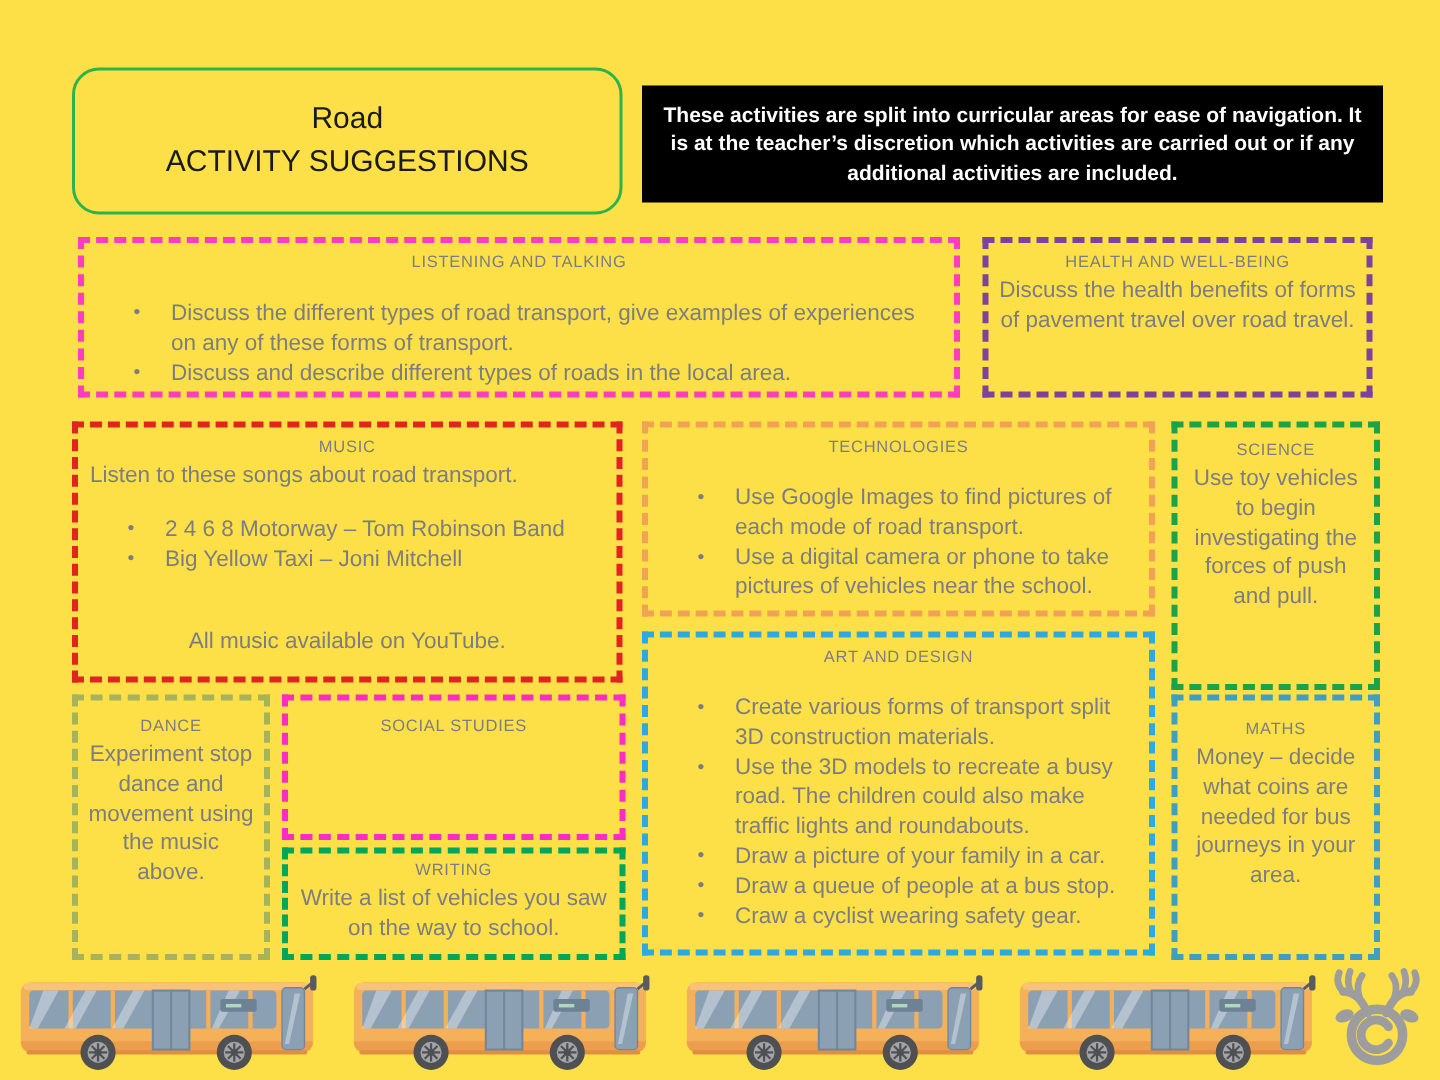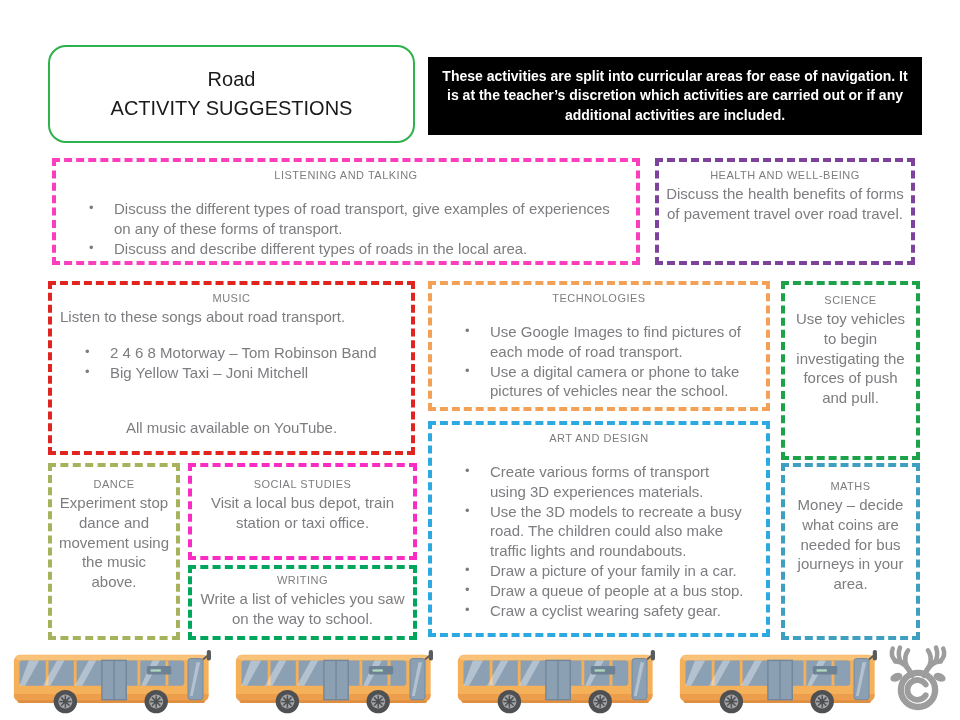--- a/index.html
+++ b/index.html
@@ -1,17 +1,17 @@
 <!DOCTYPE html>
 <html><head>
 <meta charset="utf-8">
 <style>
   html,body{margin:0;padding:0;background:#e8e8e8;}
   .slide{
-    position:relative;width:960px;height:720px;background:#ffffff;
+    position:relative;width:960px;height:720px;background:#fde047;
     overflow:hidden;font-family:"Liberation Sans",sans-serif;
     margin:0 auto;
   }
   
   .title-box{
     position:absolute;left:48px;top:45px;width:367px;height:98px;
     border:2px solid;border-radius:18px;box-sizing:border-box;
     display:flex;flex-direction:column;align-items:center;justify-content:center;
     color:#1a1a1a;font-size:20px;line-height:1.45;text-align:center;
   }
@@ -94,36 +94,35 @@
   </div>
 
   <div class="box center-text" style="left: 781px; top: 281px; width: 139px; height: 179px; padding-top: 6px; border-color: rgb(28, 163, 74);">
     <div class="box-title">SCIENCE</div>
     <div>Use toy vehicles to begin investigating the forces of push and pull.</div>
   </div>
 
   <div class="box" style="left: 428px; top: 421px; width: 342px; height: 216px; border-color: rgb(43, 169, 224);">
     <div class="box-title">ART AND DESIGN</div>
     <ul class="bullets">
-        <li>Create various forms of transport using 3D experiences materials.</li>
+        <li>Create various forms of transport split 3D construction materials.</li>
         <li>Use the 3D models to recreate a busy road. The children could also make traffic lights and roundabouts.</li>
         <li>Draw a picture of your family in a car.</li>
         <li>Draw a queue of people at a bus stop.</li>
         <li>Craw a cyclist wearing safety gear.</li>
       </ul>
   </div>
 
   <div class="box center-text" style="left: 48px; top: 463px; width: 132px; height: 177px; padding-top: 8px; border-color: rgb(166, 179, 92);">
     <div class="box-title">DANCE</div>
     <div>Experiment stop dance and movement using the music above.</div>
   </div>
 
   <div class="box center-text" style="left: 188px; top: 463px; width: 229px; height: 97px; padding-top: 8px; border-color: rgb(250, 44, 196);">
     <div class="box-title">SOCIAL STUDIES</div>
-    <div>Visit a local bus depot, train station or taxi office.</div>
   </div>
 
   <div class="box center-text" style="left: 188px; top: 565px; width: 229px; height: 75px; padding-top: 2px; border-color: rgb(0, 166, 92);">
     <div class="box-title">WRITING</div>
     <div>Write a list of vehicles you saw on the way to school.</div>
   </div>
 
   <div class="box center-text" style="left: 781px; top: 463px; width: 139px; height: 177px; padding-top: 10px; border-color: rgb(63, 159, 192);">
     <div class="box-title">MATHS</div>
     <div>Money – decide what coins are needed for bus journeys in your area.</div>

